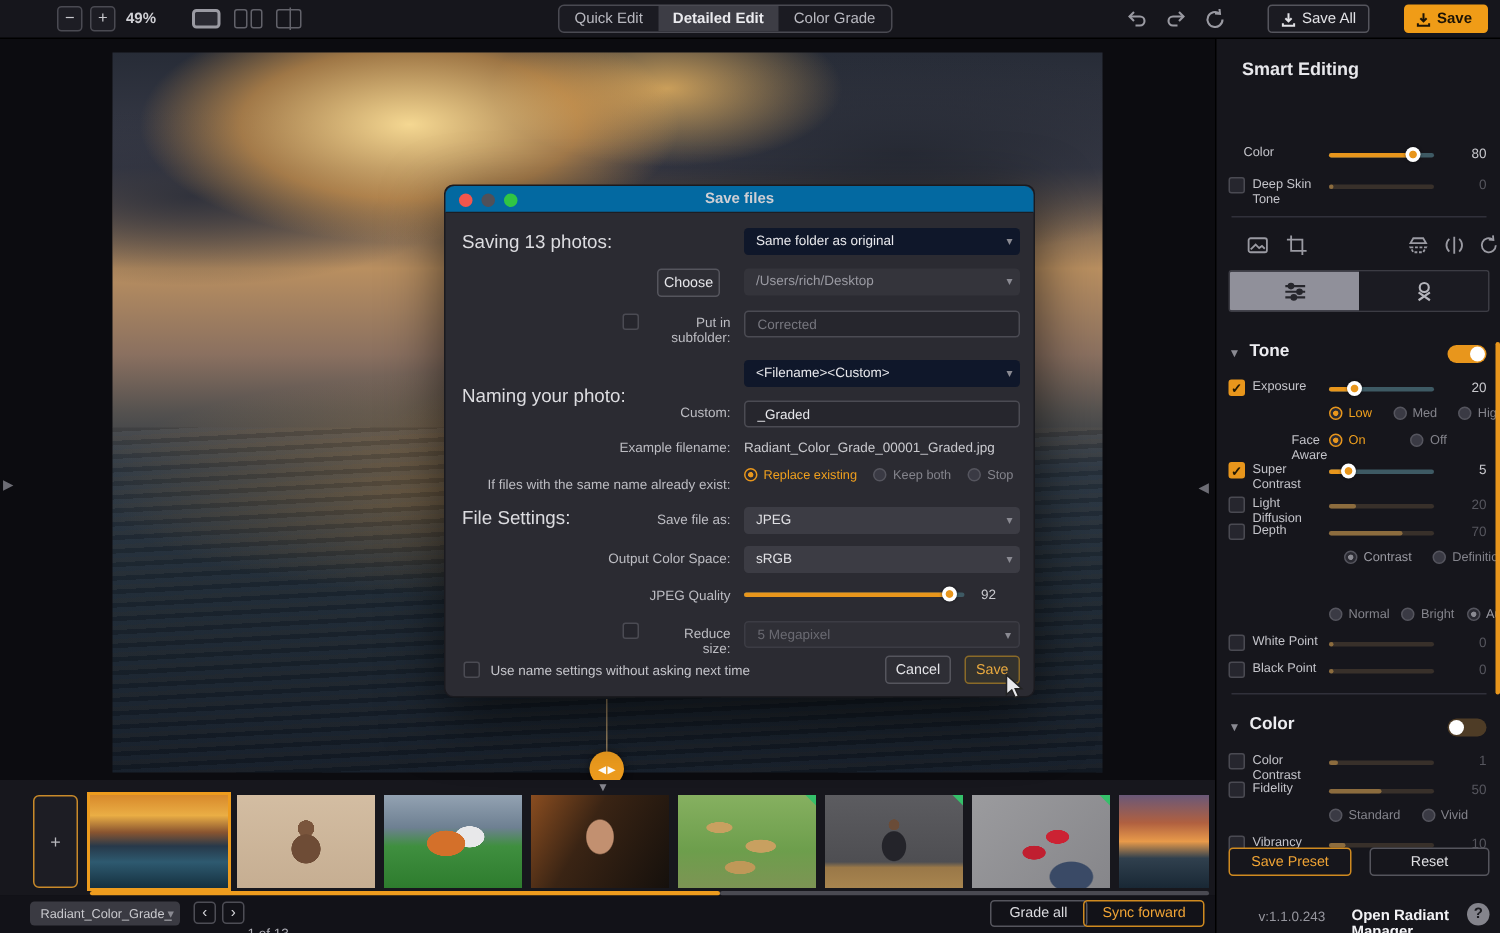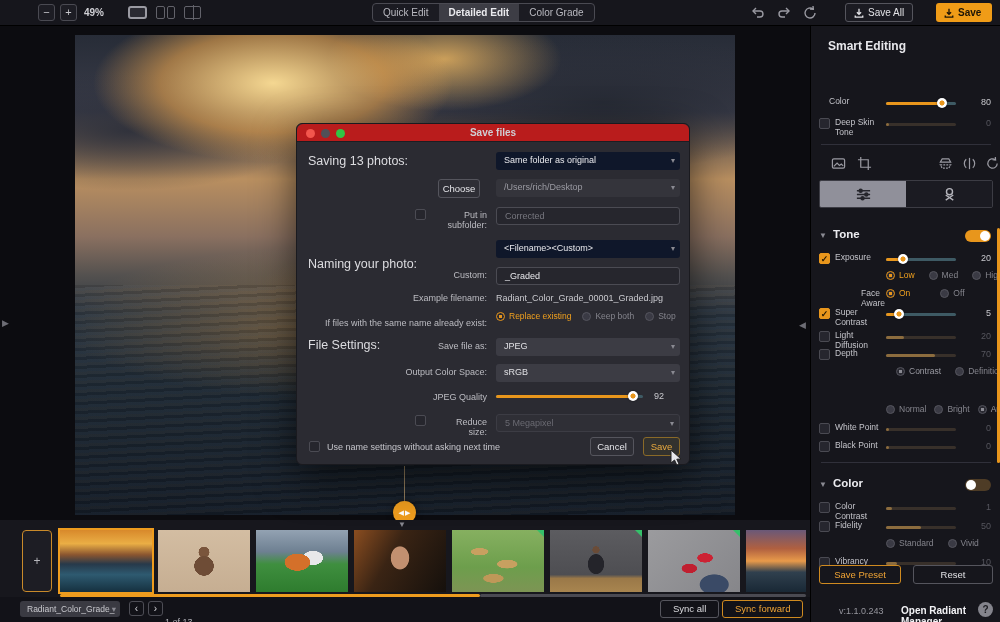--- a/index.html
+++ b/index.html
@@ -114,21 +114,21 @@
   #save-preset { left:8px; top:539px; width:82px; border:1px solid #cf8a20; color:#f0a435;}
   #reset-btn { left:102px; top:539px; width:80px; border:1px solid #55555d; color:#e0e0e4;}
   #version { position:absolute; left:28px; top:580px; font-size:9px; color:#96969e;}
   #manager { position:absolute; left:90px; top:579px; font-size:10px; font-weight:bold; color:#f2f2f5;}
   #help-circle { position:absolute; left:167px; top:576px; width:15px; height:15px; border-radius:50%; background:#84848c;
       color:#1b1b20; font-size:10px; font-weight:bold; text-align:center; line-height:15px;}
 
   
   #dialog { position:absolute; left:296px; top:123px; width:394px; height:342px; background:#2b2b32; border-radius:6px;
       box-shadow:0 12px 40px rgba(0,0,0,.65); z-index:10; border:1px solid #1a1a1f;}
-  #dlg-titlebar { position:absolute; left:0; top:0; width:100%; height:18px; background:#b91c1c; border-radius:6px 6px 0 0; border-bottom:1px solid #1d1d22;}
+  #dlg-titlebar { position:absolute; left:0; top:0; width:100%; height:18px; background:#0369a1; border-radius:6px 6px 0 0; border-bottom:1px solid #1d1d22;}
   .light { position:absolute; top:5px; width:9px; height:9px; border-radius:50%;}
   #dlg-title { position:absolute; left:0; right:0; top:3px; text-align:center; font-size:10px; font-weight:bold; color:#cfcfd4;}
   .dsec { position:absolute; left:11px; font-size:12.5px; color:#dcdce0;}
   .dlab { position:absolute; right:202px; font-size:9px; color:#bcbcc2; text-align:right; width:170px;}
   .drop { position:absolute; left:199px; width:184px; height:18px; border-radius:3px; font-size:9px; line-height:17px; padding:0 16px 0 8px; }
   .drop .crt { position:absolute; right:5px; top:0; color:#8a8a92; font-size:8px;}
   .drop.lite { background:#0f172a; color:#e8e8ec;}
   .drop.mid { background:#3c3c44; color:#e0e0e4;}
   .drop.dark { background:#34343b; color:#9a9aa2;}
   .drop.dis { background:#2f2f36; color:#6a6a72; border:1px solid #3c3c44;}
@@ -237,21 +237,21 @@
 </div>
 
 <div id="bottombar">
   <div id="file-chip">
     <span>Radiant_Color_Grade_</span>
     <span class="crt">▾</span>
   </div>
   <div class="navbtn" style="left:129px">‹</div>
   <div class="navbtn" style="left:148px">›</div>
   <div id="counter">1 of 13</div>
-  <div class="syncbtn" id="sync-all">Sync all</div>
+  <div class="syncbtn" id="sync-all">Grade all</div>
   <div class="syncbtn" id="sync-fwd">Sync forward</div>
 </div>
 
 <div id="sidebar">
   <div id="sb-title">Smart Editing</div>
 
   <div class="srow" style="top:69px">
     <span class="slab noCb">Color</span>
     <span class="trk">
         <i class="fill" style="width:80%"></i>

